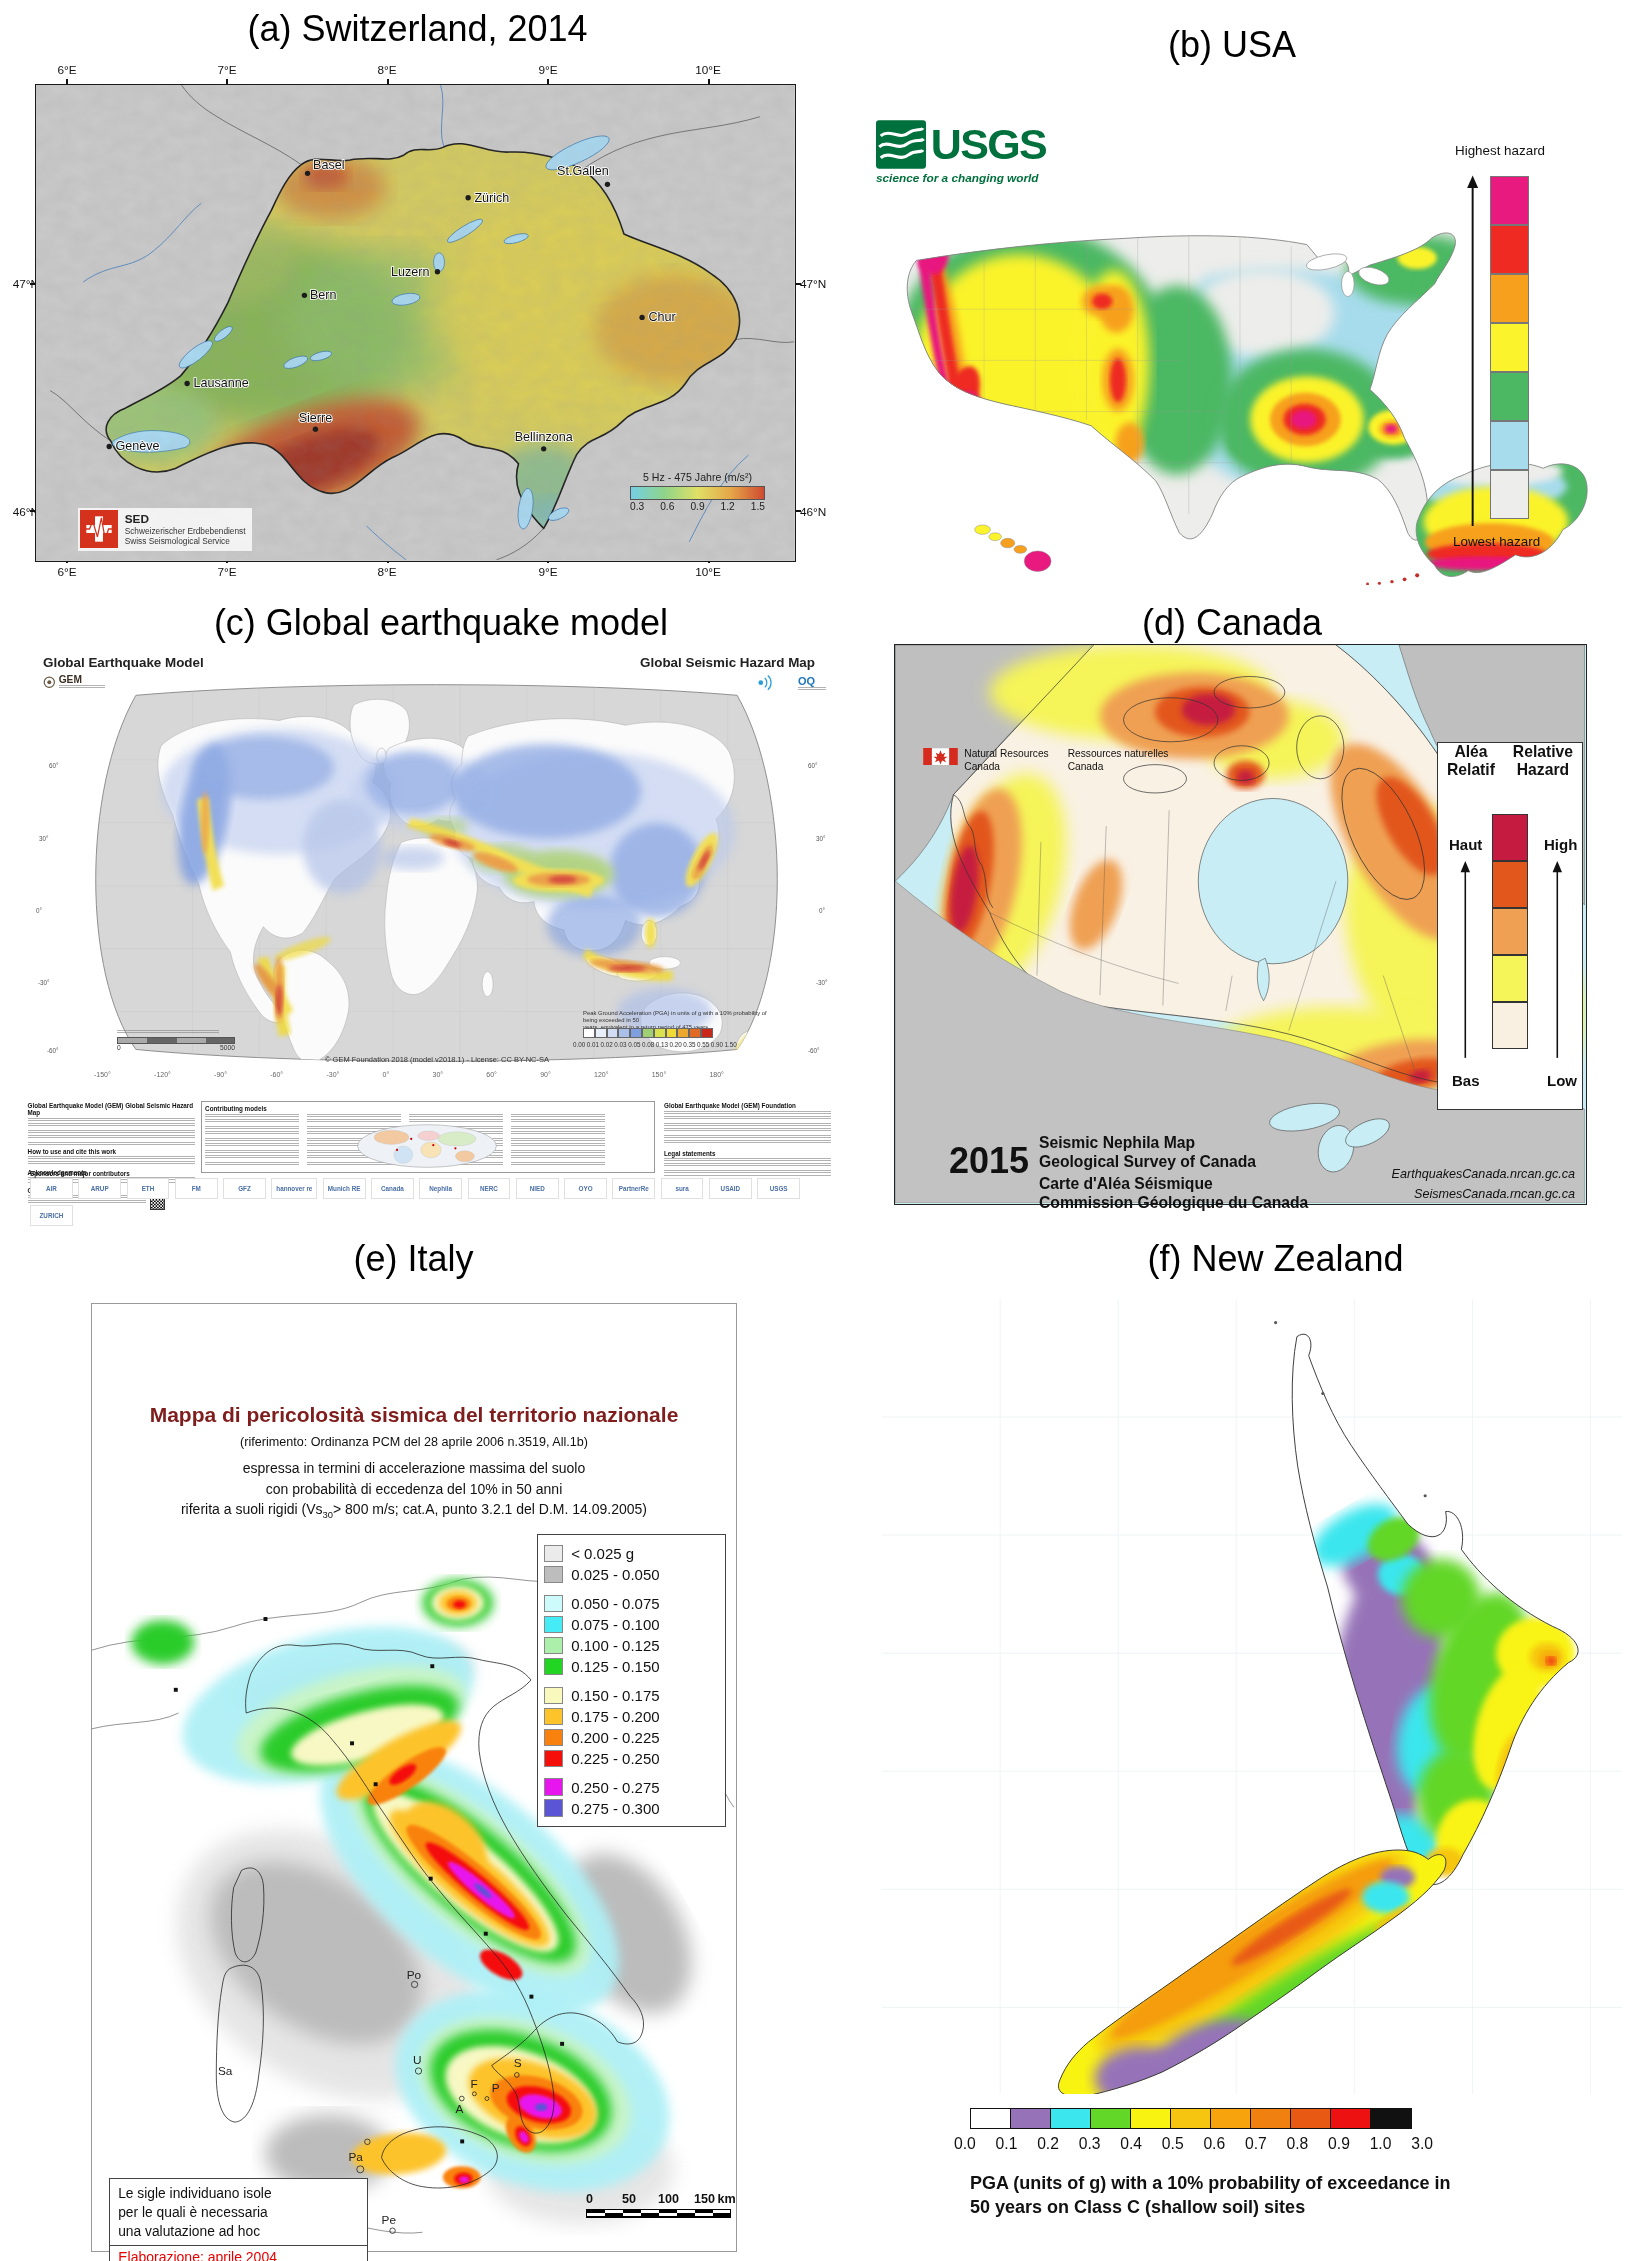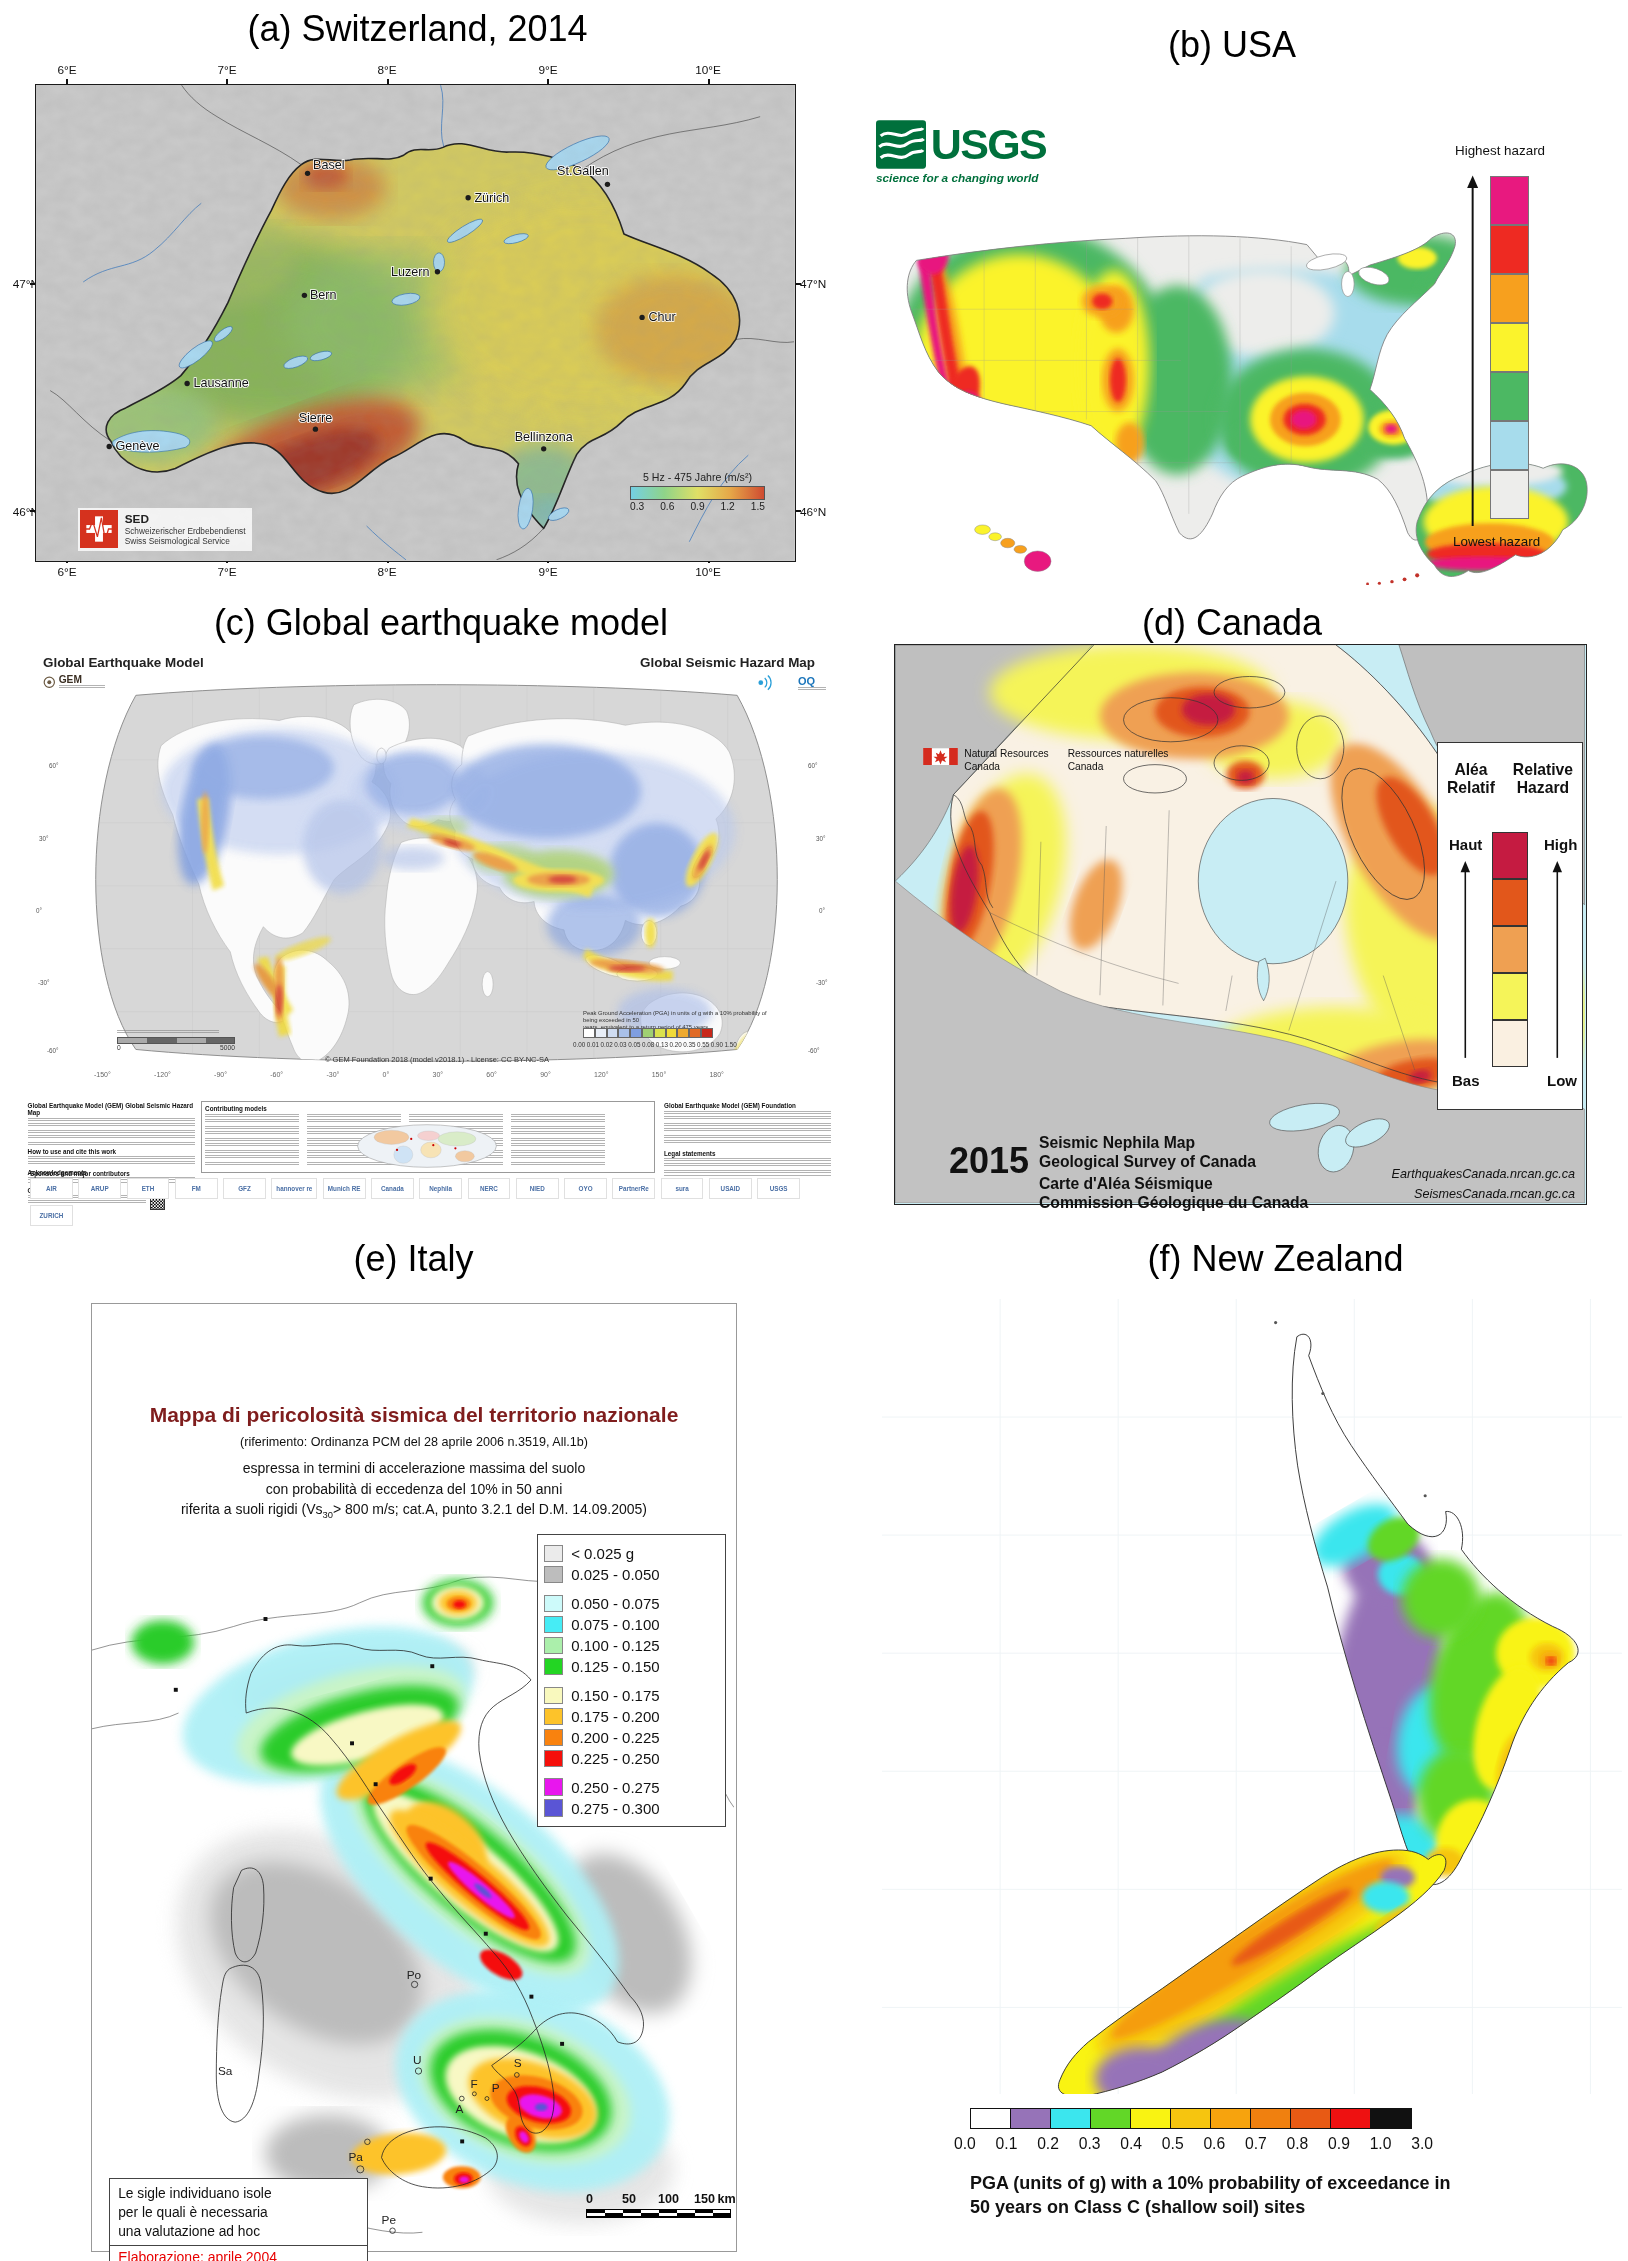--- a/index.html
+++ b/index.html
@@ -700,21 +700,21 @@
       <div>Canada</div>
     </div>
   </div>
   <div style="font-size:10.2px;color:#111;line-height:12.6px">
     <div>Ressources naturelles</div>
     <div>Canada</div>
   </div>
 </div>
 
 <div class="legD">
-  <div style="display:flex;justify-content:space-around;margin-top:18px">
+  <div style="display:flex;justify-content:space-around;margin-top:0">
     <div class="legD-h">
         <div>Aléa</div>
         <div>Relatif</div>
       </div>
     <div class="legD-h">
         <div>Relative</div>
         <div>Hazard</div>
       </div>
   </div>
   <span class="legD-side" style="left:11px;top:93px">Haut</span>

